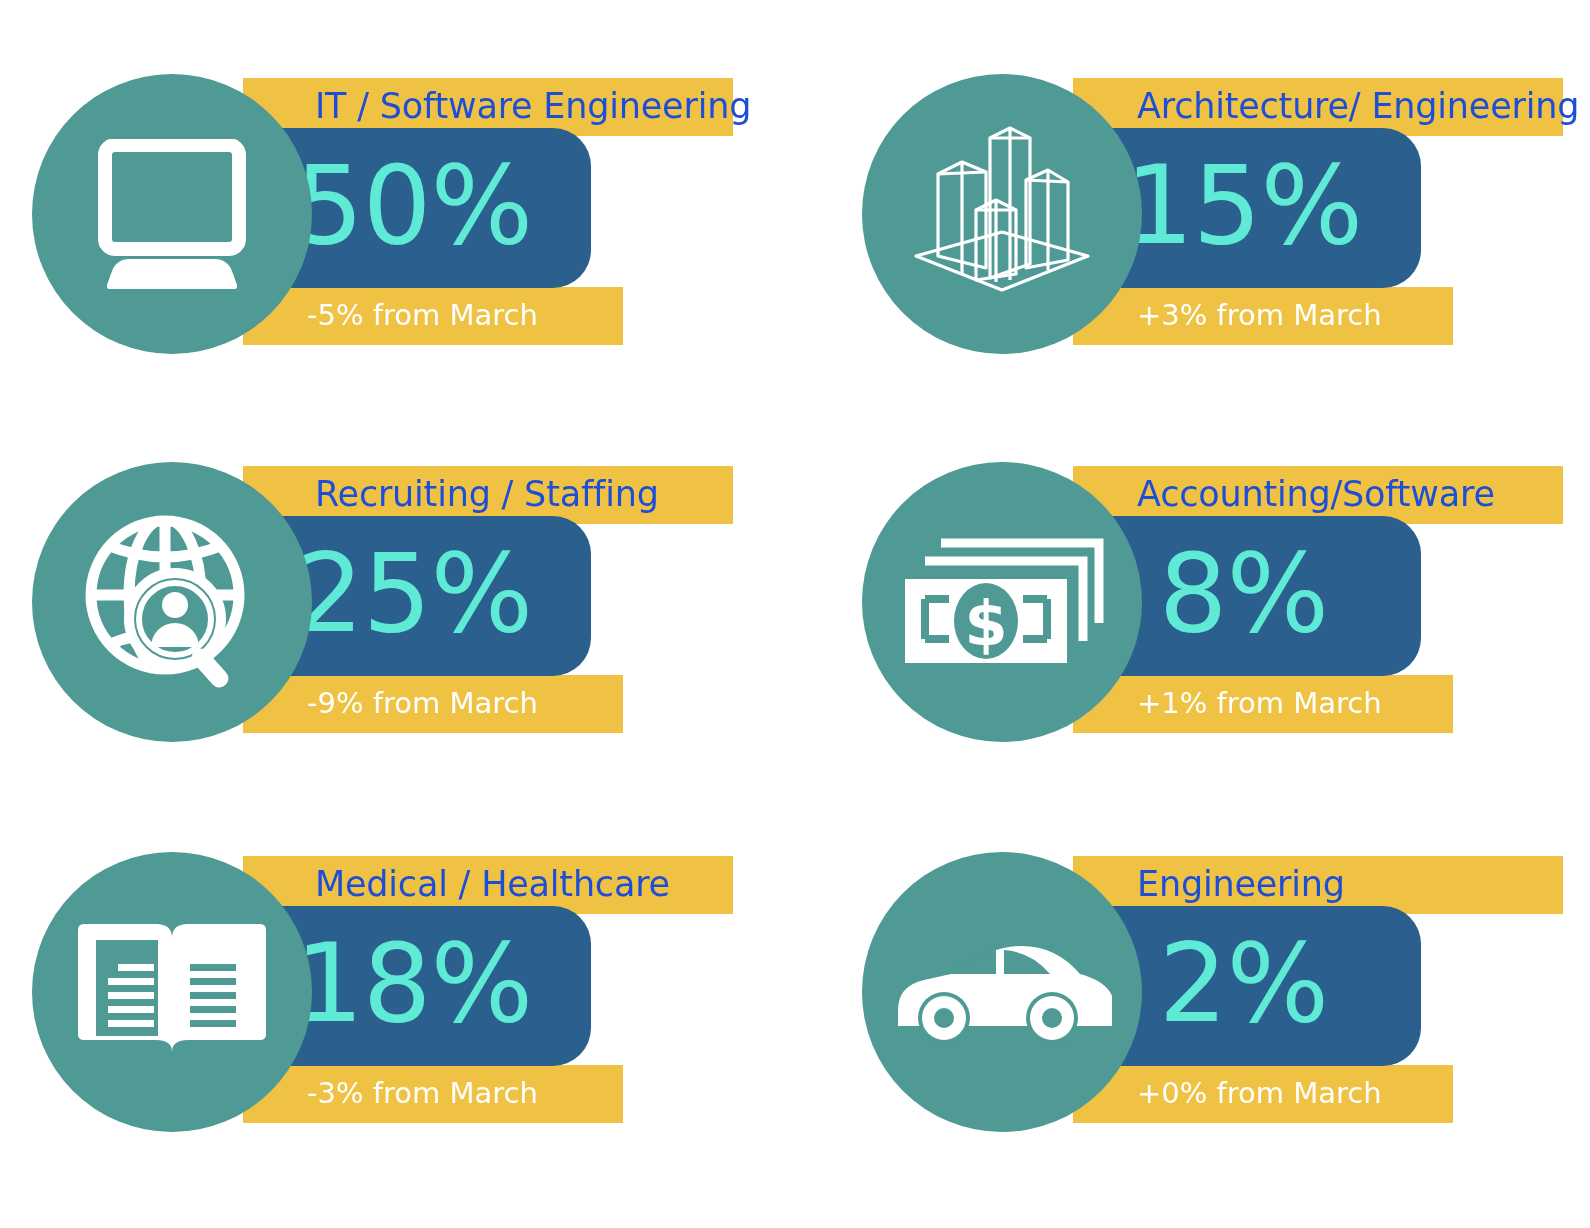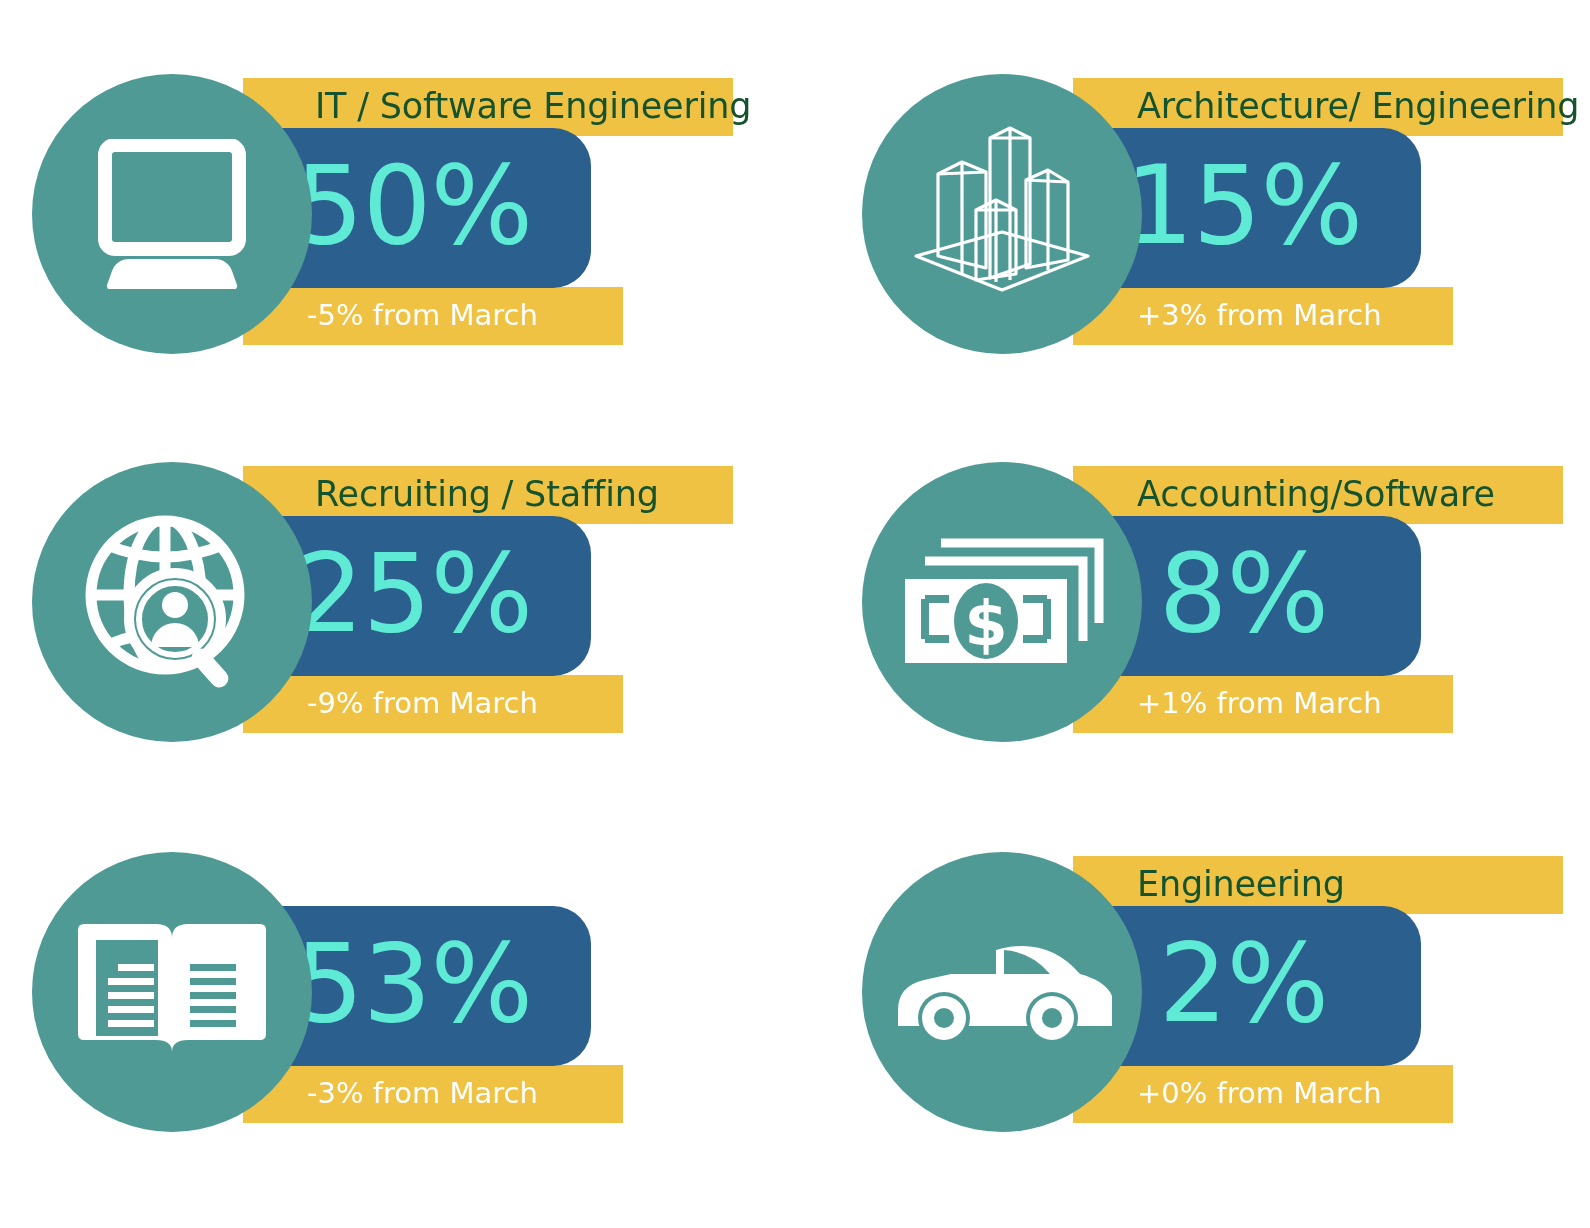--- a/index.html
+++ b/index.html
@@ -42,21 +42,21 @@
     height: 58px;
     background: #f0c244;
     z-index: 1;
   }
   .title-bar .title-text {
     position: absolute;
     left: 72px;
     right: 6px;
     top: 50%;
     transform: translateY(-52%);
-    color: #14532d;
+    color: #1d4ed8;
     font-size: 35px;
     line-height: 1;
     letter-spacing: -0.2px;
     white-space: nowrap;
   }
   .card.col-right .title-bar .title-text { left: 64px; }
 
   
   .footer-bar {
     position: absolute;
@@ -255,25 +255,28 @@
           </g>
 
           <ellipse cx="89" cy="94" rx="32" ry="38" fill="#4f9a95"></ellipse>
           <text x="89" y="118" text-anchor="middle" font-family="'DejaVu Sans','Liberation Sans',sans-serif" font-size="62" font-weight="bold" fill="#ffffff">$</text>
         </svg>
       </span>
     </div>
   </div>
 
   <div class="card col-left row-2">
+    <div class="title-bar">
+      <div class="title-text">Medical / Healthcare</div>
+    </div>
     <div class="footer-bar">
       <div class="footer-text">-3% from March</div>
     </div>
     <div class="value-panel">
-      <div class="value-text">53%</div>
+      <div class="value-text">18%</div>
     </div>
     <div class="icon-circle">
       <span>
         <svg width="196" height="160" viewBox="0 0 196 160">
 
           <path d="M10 12 h72 q16 0 16 14 v114 q0 -12 -16 -12 H10 q-6 0 -6 -6 V18 q0 -6 6 -6 z" fill="#ffffff"></path>
           <path d="M186 12 h-72 q-16 0 -16 14 v114 q0 -12 16 -12 h72 q6 0 6 -6 V18 q0 -6 -6 -6 z" fill="#ffffff"></path>
 
           <rect x="22" y="28" width="62" height="96" fill="#4f9a95"></rect>
 

